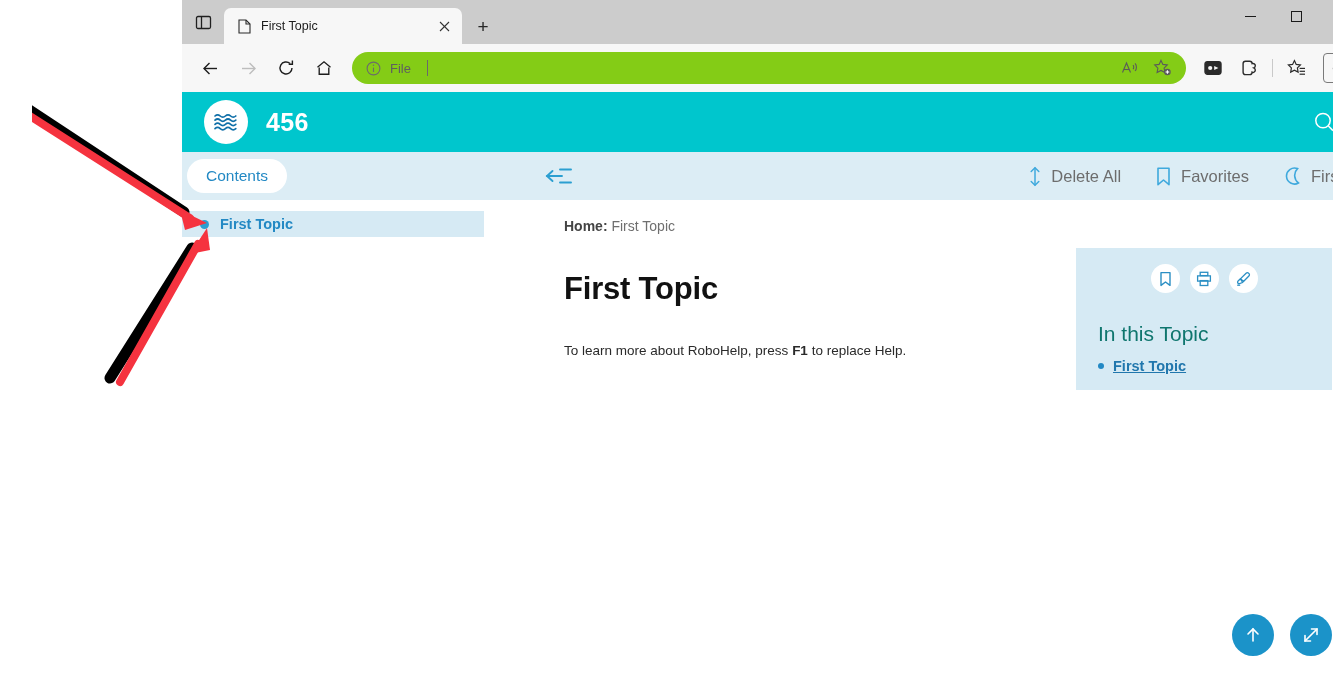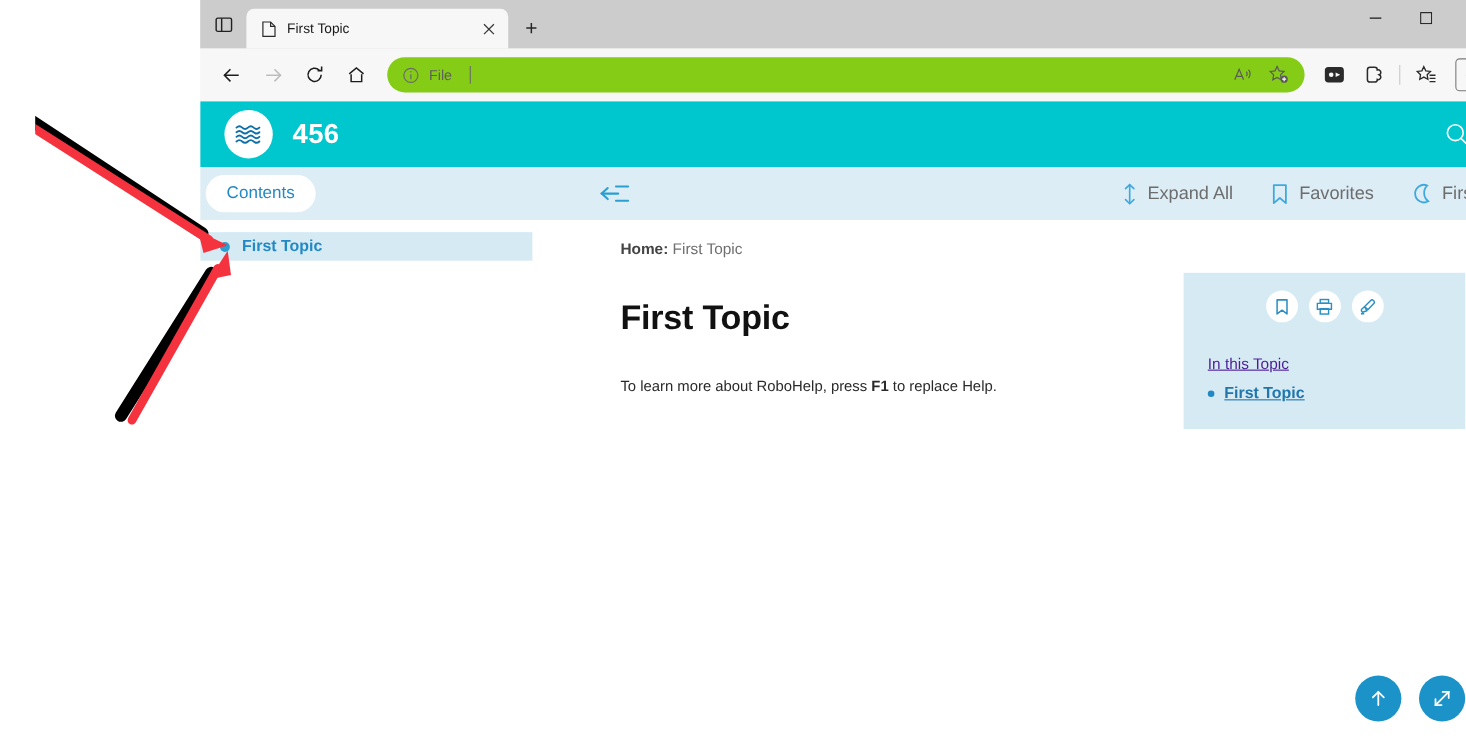--- a/index.html
+++ b/index.html
@@ -105,21 +105,21 @@
   .para { font-size:13.5px; color:#2a2a2a; line-height:1.42; margin-top:26px; max-width:490px; }
   .para.second { margin-top: 34px; }
   .para b { font-weight: bold; }
 
   .side-panel {
     position:absolute; right: 33px; top: 48px; width: 256px; height: 142px;
     background:#d6eaf4; padding-top: 16px;
   }
   .panel-icons { display:flex; justify-content:center; gap: 10px; }
   .panel-ico { width:29px;height:29px;border-radius:50%;background:#fff;display:flex;align-items:center;justify-content:center;color:#2b8fc4;}
-  .panel-heading { color:#4c1d95; font-size:14px; margin: 29px 0 0 22px; text-decoration: underline;}
+  .panel-heading { color:#0f766e; font-size:21px; margin: 29px 0 0 22px;}
   .panel-list { margin: 12px 0 0 22px; display:flex; align-items:center; gap:9px;}
   .panel-bullet { width:6px;height:6px;border-radius:50%;background:#2389c4;flex:0 0 6px;}
   .panel-link { color:#2177ad; font-weight:bold; font-size:14.5px; text-decoration: underline; }
 
   .fabs { position:absolute; right: 33px; bottom: 22px; display:flex; gap: 16px; }
   .fab { width:42px;height:42px;border-radius:50%;background:#1b93c9;display:flex;align-items:center;justify-content:center;color:#fff;}
 
   
   .annot { position:absolute; left:0; top:0; width:1333px; height:678px; pointer-events:none; }
 </style>
@@ -292,21 +292,21 @@
         </div>
         <div class="toolbar-actions">
           <div class="tb-action">
             <span class="ic">
               <svg width="14" height="21" viewBox="0 0 14 21" fill="none" stroke="currentColor" stroke-width="1.5" stroke-linecap="round">
                 <line x1="7" y1="2" x2="7" y2="19"></line>
                   <polyline points="3.2,5.5 7,1.8 10.8,5.5"></polyline>
                   <polyline points="3.2,15.5 7,19.2 10.8,15.5"></polyline>
               </svg>
             </span>
-            <span>Expand All</span>
+            <span>Delete All</span>
           </div>
           <div class="tb-action">
             <span class="ic">
               <svg width="17" height="21" viewBox="0 0 17 21" fill="none" stroke="currentColor" stroke-width="1.6" stroke-linejoin="round">
                 <path d="M3 2.2h11v16.5L8.5 14 3 18.7z"></path>
               </svg>
             </span>
             <span>Favorites</span>
           </div>
           <div class="tb-action">

